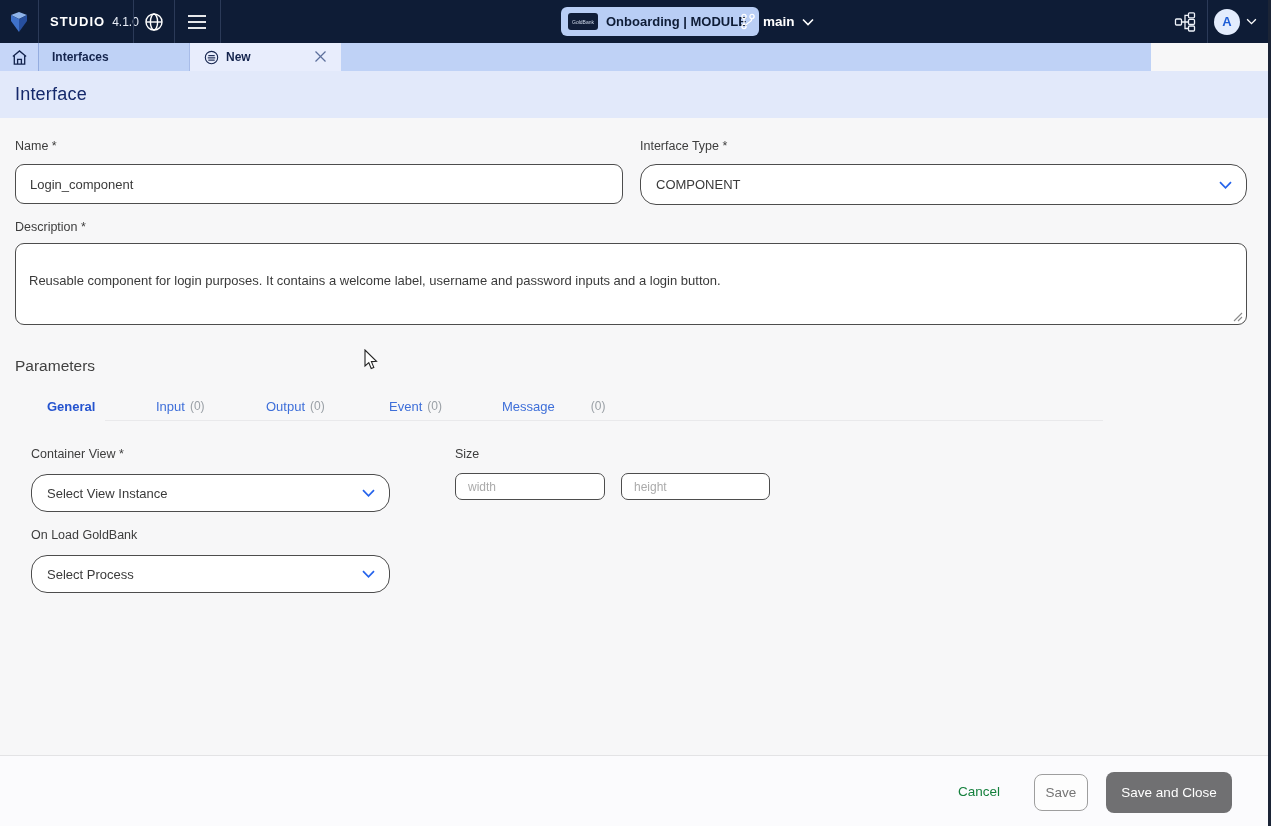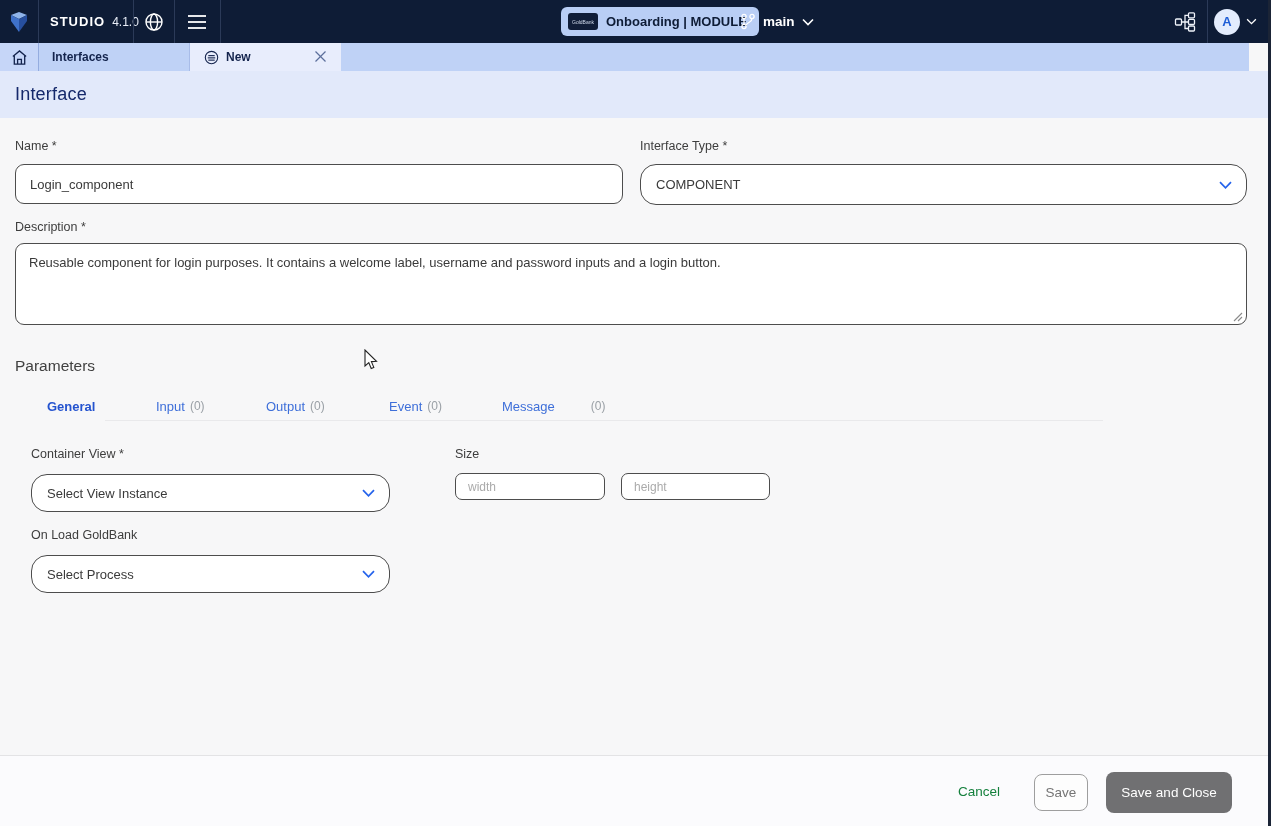--- a/index.html
+++ b/index.html
@@ -22,21 +22,21 @@
   .module-badge .mlabel { font-size:13px; font-weight:600; color:#0e1c36; white-space:nowrap; }
 
   .branch { position:absolute; left:740px; top:0; height:43px; display:flex; align-items:center; gap:7px; color:#fff; cursor:pointer; }
   .branch .bname { font-size:13.5px; font-weight:600; }
 
   .avatar-group { position:absolute; left:1214px; top:0; height:43px; display:flex; align-items:center; gap:6px; cursor:pointer; }
   .avatar { width:26px; height:26px; border-radius:50%; background:#e3ecfd; color:#1f5ed6; font-weight:700;
     font-size:13px; display:flex; align-items:center; justify-content:center; }
 
   
-  .tabbar { left:0; top:43px; width:1249px; height:28px; background:#bfd2f6; display:flex;align-items:center; }
+  .tabbar { left:0; top:43px; width:1151px; height:28px; background:#bfd2f6; display:flex;align-items:center; }
   .home-sec { width:39px; height:28px; display:flex; align-items:center; justify-content:center;
     border-right:1px solid #94acdf; background:#c6d6f8; cursor:pointer; }
   .tab { height:28px; display:flex; align-items:center; font-size:12px; font-weight:700; color:#14244d; cursor:pointer; }
   .tab-interfaces { width:151px; padding-left:13px; border-right:1px solid #a8bce8; background:#bfd2f6; }
   .tab-new { width:151px; background:#e8edfc; padding-left:14px; gap:7px; position:relative; }
   .tab-new .close { position:absolute; right:14px; top:7px; }
 
   
   .pageheader { left:0; top:71px; width:1271px; height:47px; background:#e2e9fa; }
   .pagetitle { position:absolute; left:15px; top:0; height:47px; display:flex; align-items:center;
@@ -44,21 +44,21 @@
 
   
   .flabel { position:absolute; font-size:12.5px; color:#3d3d3d; }
   .finput { position:absolute; background:#fff; border:1px solid #4d4d4d; border-radius:9px;
     font-family:"Liberation Sans", sans-serif; font-size:13px; color:#3a3a3a; padding:0 14px; outline:none; }
   .finput::placeholder { color:#ababab; font-size:12px; }
   .fselect { position:absolute; background:#fff; border:1px solid #4d4d4d; border-radius:16px;
     display:flex; align-items:center; justify-content:space-between; padding:0 14px 0 15px;
     font-size:13px; color:#3a3a3a; cursor:pointer; }
   .ftextarea { position:absolute; background:#fff; border:1px solid #4d4d4d; border-radius:9px;
-    font-family:"Liberation Sans", sans-serif; font-size:13px; color:#3a3a3a; padding:10px 13px; resize:none; outline:none; line-height:1.35; }
+    font-family:"Liberation Sans", sans-serif; font-size:13px; color:#3a3a3a; padding:28px 13px; resize:none; outline:none; line-height:1.35; }
   .resize-glyph { position:absolute; left:1231px; top:310px; pointer-events:none; }
 
   .params-heading { position:absolute; left:15px; top:357px; font-size:15.5px; color:#414141; }
   .ptab { position:absolute; top:396px; height:20px; display:flex; align-items:center; gap:5px;
     font-size:13px; color:#3e6fd9; cursor:pointer; }
   .ptab .cnt { color:#9aa0a6; font-size:12px; }
   .ptab.active { color:#2453cf; font-weight:700; }
   .ptab-divider { position:absolute; left:105px; top:420px; width:998px; height:1px; background:#e9e9eb; }
 
   

